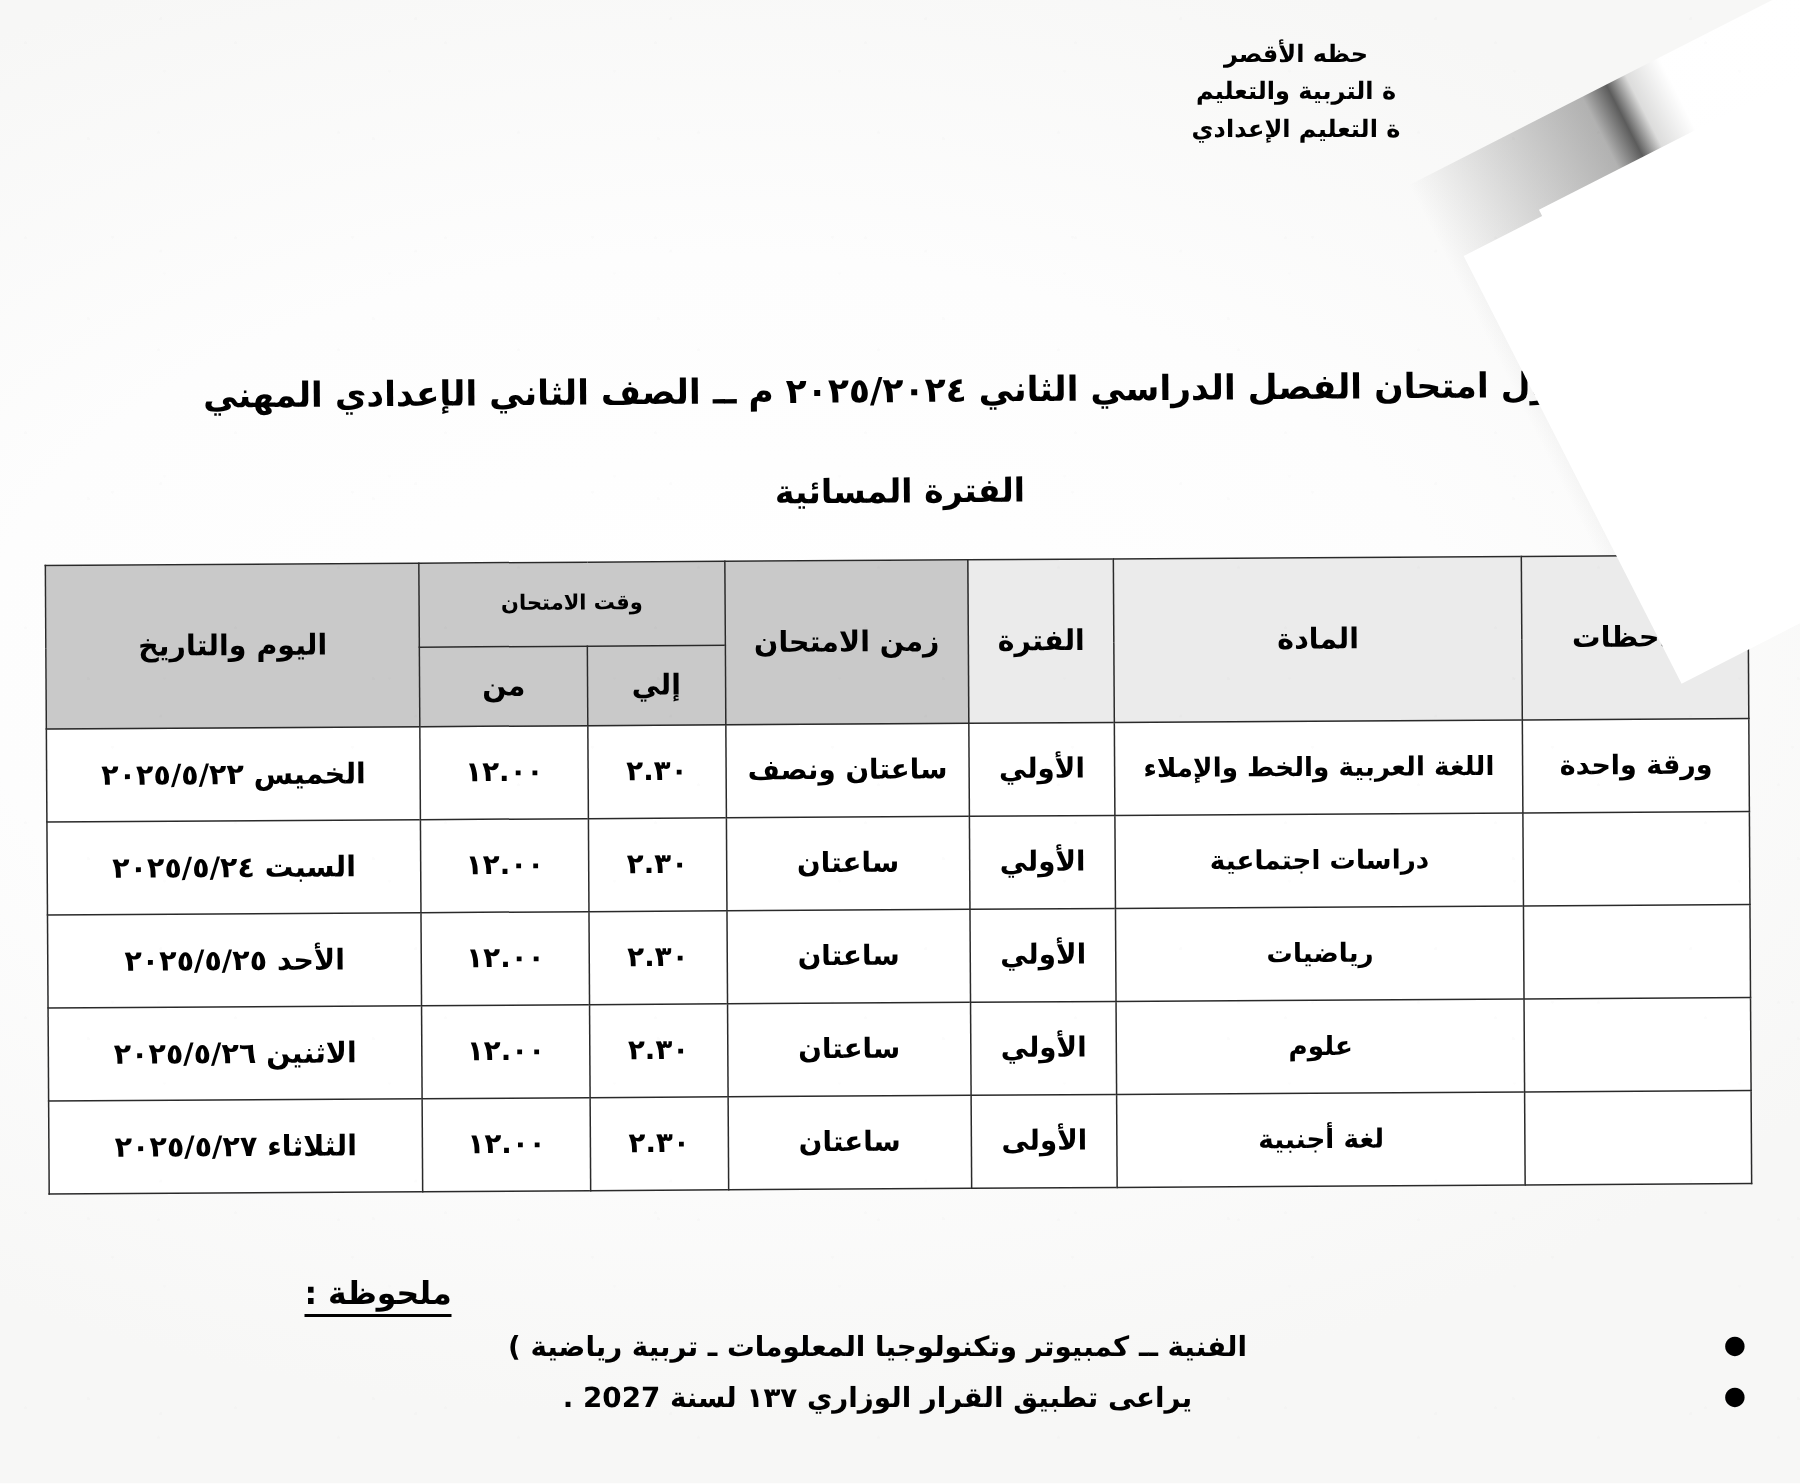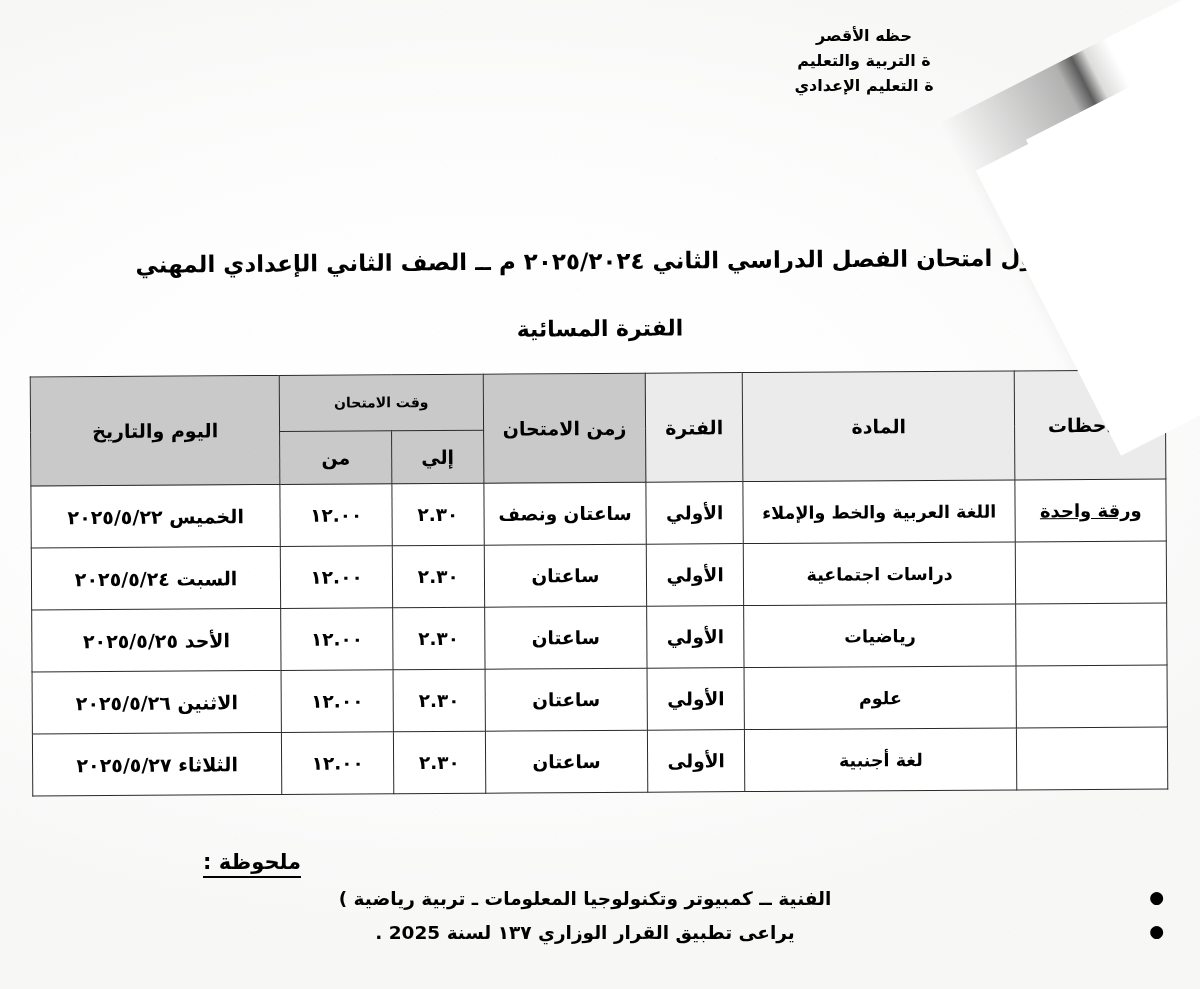--- a/index.html
+++ b/index.html
@@ -155,21 +155,21 @@
   th.sh-light  { background: #ebebeb; }
 
   thead th { font-size: 19px; height: 40px; }
   th.tall  { height: 104px; }
   th.grp   { height: 42px; font-size: 14px; }
   th.sub   { height: 40px; font-size: 19px; }
 
   tbody td { height: 57px; font-size: 18.5px; }
   td.date  { font-size: 19px; }
   td.subject { font-size: 17.5px; }
-  td.remark  { font-size: 18px; text-decoration: underline; }
+  td.remark  { font-size: 18px; }
 
   
   col.c-remark  { width: 148px; }
   col.c-subject { width: 268px; }
   col.c-period  { width: 95px; }
   col.c-dur     { width: 160px; }
   col.c-to      { width: 90px; }
   col.c-from    { width: 110px; }
   col.c-date    { width: 245px; }
 
@@ -319,19 +319,19 @@
     </div>
     <ul class="note-list">
       <li class="note-1">
         <span class="bullet">●</span>
         <div style="text-align:center;">
           <span>الفنية ــ كمبيوتر وتكنولوجيا المعلومات ـ تربية رياضية )</span>
         </div>
       </li>
       <li class="note-2">
         <span class="bullet">●</span>
-        <span class="nowrap">يراعى تطبيق القرار الوزاري  ١٣٧  لسنة 2025 .</span>
+        <span class="nowrap">يراعى تطبيق القرار الوزاري  ١٣٧  لسنة 2027 .</span>
       </li>
     </ul>
   </div>
 
   <div id="grain"></div>
 </div>
 
 </body></html>

